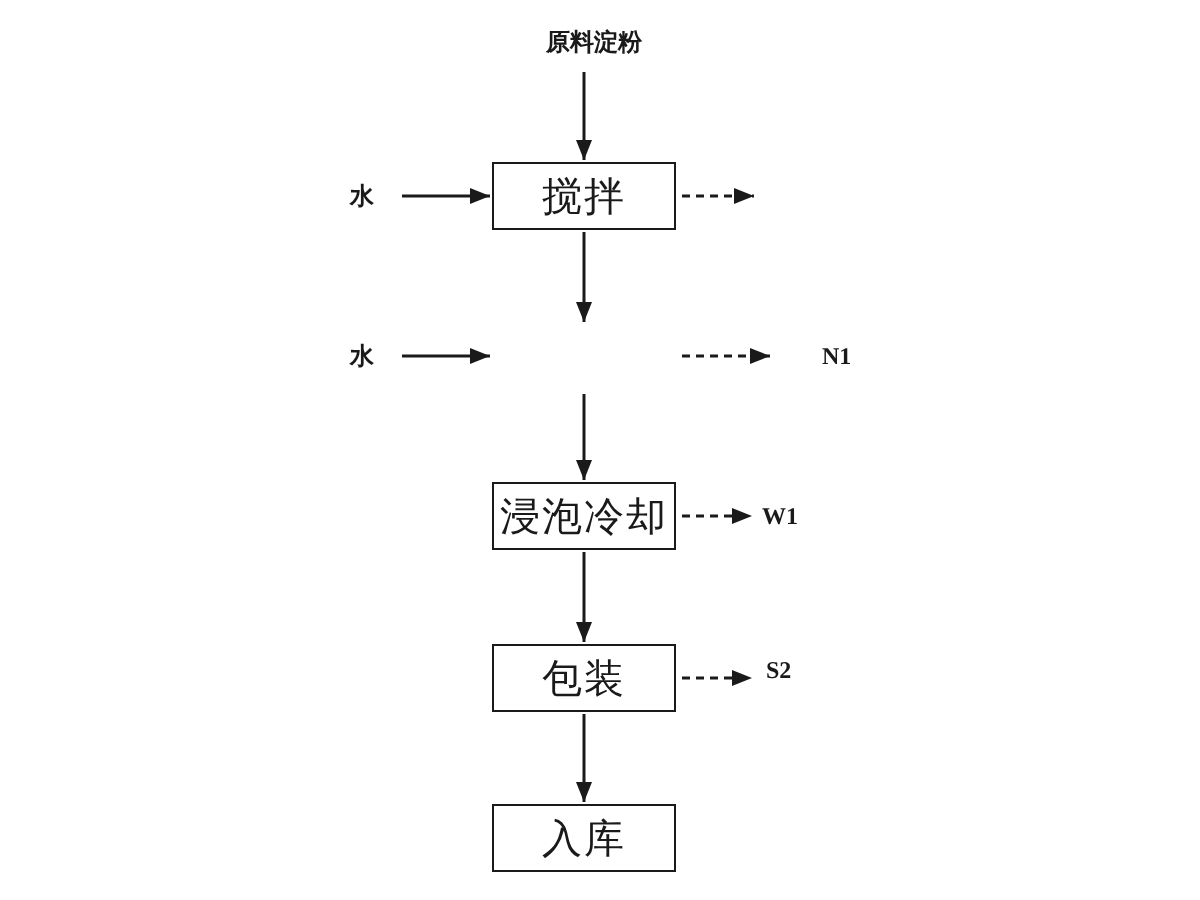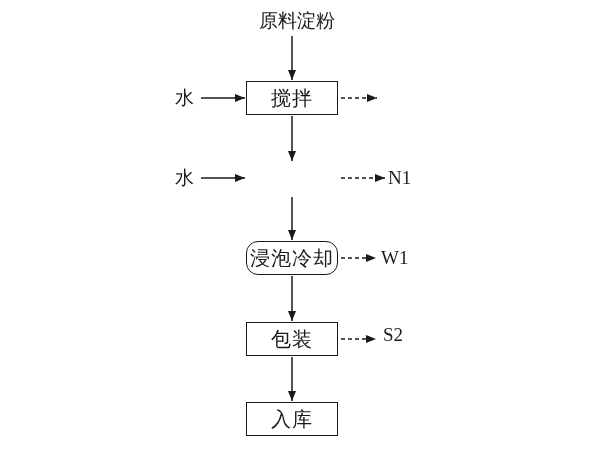--- a/index.html
+++ b/index.html
@@ -44,22 +44,23 @@
     display: flex;
     align-items: center;
     justify-content: center;
     font-size: 20px;
     letter-spacing: 1px;
   }
   .txt {
     position: absolute;
     height: 18px;
     line-height: 18px;
-    font-size: 19px;
+    font-size: 12px;
     white-space: nowrap;
+    font-weight: bold;
   }
   .centered { text-align: center; }
 </style>
 </head>
 <body>
 
 <div class="stage">
 
   <svg class="arrows" viewBox="0 0 600 450" xmlns="http://www.w3.org/2000/svg">
     <defs>
@@ -81,30 +82,30 @@
     <line class="dashed" x1="341" y1="178" x2="385" y2="178" marker-end="url(#ah)"></line>
     <line class="dashed" x1="341" y1="258" x2="376" y2="258" marker-end="url(#ah)"></line>
     <line class="dashed" x1="341" y1="339" x2="376" y2="339" marker-end="url(#ah)"></line>
   </svg>
 
   <div class="txt centered" style="left:237px; top:12px; width:120px;">原料淀粉</div>
 
   <div class="flow-box" style="top:81px;">
     <span>搅拌</span>
   </div>
-  <div class="flow-box" style="top:241px;border-radius:12px;">
+  <div class="flow-box" style="top:241px;">
     <span>浸泡冷却</span>
   </div>
   <div class="flow-box" style="top:402px;">
     <span>入库</span>
   </div>
   <div class="flow-box" style="top:322px;">
     <span>包装</span>
   </div>
 
   <div class="txt" style="left:175px; top:89px;">水</div>
   <div class="txt" style="left:175px; top:169px;">水</div>
 
-  <div class="txt" style="left:388px; top:169px;">N1</div>
+  <div class="txt" style="left:411px; top:169px;">N1</div>
   <div class="txt" style="left:381px; top:249px;">W1</div>
   <div class="txt" style="left:383px; top:326px;">S2</div>
 
 </div>
 
 </body></html>

